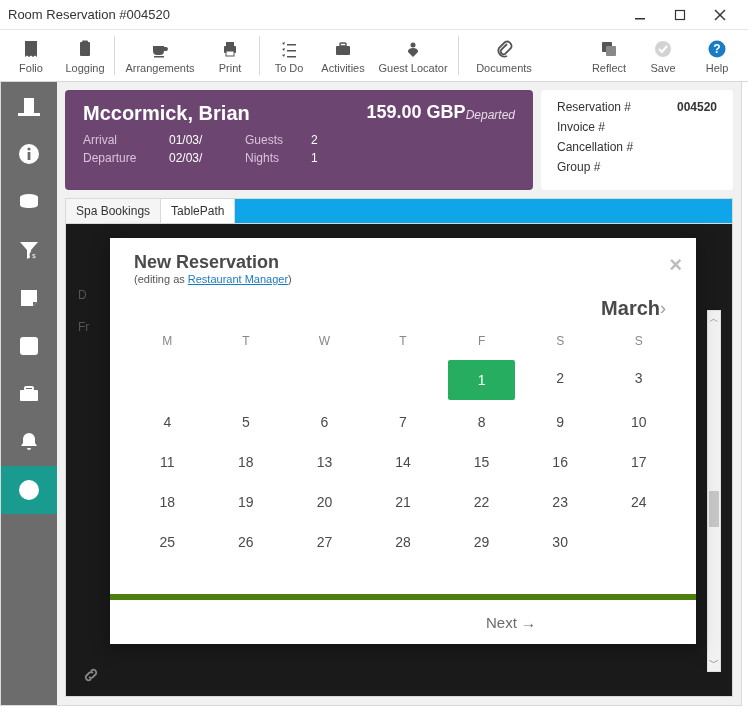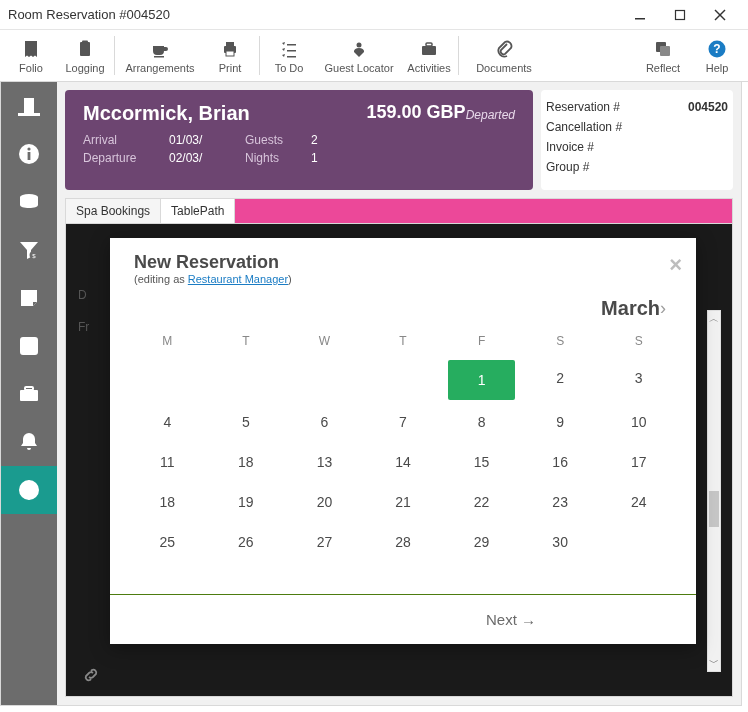--- a/index.html
+++ b/index.html
@@ -39,27 +39,27 @@
 .purple { flex: 1; background: #6d4571; color: #fff; border-radius: 4px; padding: 12px 18px 14px 18px; display:flex; }
 .purple .left { flex:1; }
 .purple h2 { font-size: 20px; font-weight: 700; margin-bottom: 8px; }
 .purple .row { display: flex; font-size: 12px; margin-bottom: 4px; gap: 6px; }
 .purple .row .k { width: 80px; color: #d8c5db; }
 .purple .row .v { width: 70px; }
 .purple .row .k2 { width: 60px; color: #d8c5db; }
 .purple .right { text-align: right; display:flex; flex-direction:row; justify-content:center; }
 .purple .right .amt { font-size: 18px; font-weight: 700; }
 .purple .right .stat { font-size: 12px; font-style: italic; color: #e8d9ea; margin-top: 6px; }
-.refbox { width: 192px; background: #fff; border-radius: 4px; padding: 10px 5px; font-size: 12px; }
+.refbox { width: 192px; background: #fff; border-radius: 4px; padding: 10px 16px; font-size: 12px; }
 .refbox .rrow { display:flex; justify-content:space-between; margin-bottom:6px; }
 .refbox .rrow .rk { color: #333; }
 .refbox .rrow .rv { font-weight: 700; }
 
 
-.tabs { margin: 8px 8px 0 8px; display:flex; background:#ec4899; border:1px solid #d9d9d9; border-bottom:none; }
+.tabs { margin: 8px 8px 0 8px; display:flex; background:#0ea5e9; border:1px solid #d9d9d9; border-bottom:none; }
 .tab { padding: 5px 10px; font-size: 12px; border-right:1px solid #d9d9d9; background:#f5f5f5; }
 .tab.active { background:#fff; font-weight:400; }
 
 
 .darkpanel { margin: 0 8px 8px 8px; flex:1; background: #1a1a1a; border:1px solid #d9d9d9; position:relative; }
 .bglabel { position:absolute; left:12px; top:64px; color:#555; font-size:12px; }
 .bglabel2 { position:absolute; left:12px; top:96px; color:#555; font-size:12px; }
 .linkico { position:absolute; left:16px; bottom:12px; color:#777; }
 
 
@@ -78,21 +78,21 @@
 .calhead { display:flex; align-items:center; padding: 4px 18px 8px 18px; }
 .calhead .month { flex:1; text-align:right; font-size:20px; font-weight:700; color:#4a4a4a; }
 .calhead .nav { width:18px; color:#9e9e9e; font-size:18px; }
 
 .calgrid { padding: 0 18px; }
 .dowrow, .wrow { display:grid; grid-template-columns: repeat(7, 1fr); text-align:center; }
 .dowrow .d { font-size:12px; color:#888; padding:6px 0 10px 0; }
 .wrow .c { height:40px; display:flex; align-items:center; justify-content:center; font-size:14px; color:#4a4a4a; }
 .wrow .c.sel { background:#26ad5f; color:#fff; border-radius:2px; margin:2px 6px; }
 
-.mfoot { position:absolute; left:0; right:0; bottom:0; height:50px; border-top:1px solid #4d7c0f; display:flex; align-items:center; justify-content:flex-end; padding:0 34px; color:#6b6b6b; font-size:15px; }
+.mfoot { position:absolute; left:0; right:0; bottom:0; height:50px; border-top:6px solid #4d7c0f; display:flex; align-items:center; justify-content:flex-end; padding:0 34px; color:#6b6b6b; font-size:15px; }
 .mfoot span { margin-left:auto; margin-right:auto; transform:translateX(108px); }
 
 svg { display:block; }
 </style>
 </head>
 <body>
 
 <div class="titlebar">
   <div class="title">Room Reservation #004520</div>
   <div class="winbtn">
@@ -154,56 +154,65 @@
   </div>
   <div class="tsep"></div>
   <div class="tbtn">
     <span class="ico">
         <svg width="20" height="20" viewBox="0 0 20 20" fill="#555">
           <path d="M3 4l2 2 1-3M8 5h9v1.5H8zM3 10l2 2 1-3M8 11h9v1.5H8zM3 16l2 2 1-3M8 17h9v1.5H8z"></path>
         </svg>
       </span>
     <span class="lbl">To Do</span>
   </div>
+  <div class="tbtn">
+    <span class="ico">
+        <svg width="20" height="20" viewBox="0 0 20 20">
+          <rect x="3" y="7" width="14" height="9" rx="1" fill="#555"></rect>
+          <rect x="7" y="4" width="6" height="3" rx="1" fill="none" stroke="#555" stroke-width="1.5"></rect>
+        </svg>
+      </span>
+    <span class="lbl">Activities</span>
+  </div>
   <div class="tbtn wide">
     <span class="ico">
         <svg width="20" height="20" viewBox="0 0 20 20" fill="#555">
           <circle cx="10" cy="6" r="2.5"></circle>
           <path d="M10 9c-3 0-5 1.5-5 3v1l5 5 5-5v-1c0-1.5-2-3-5-3z"></path>
         </svg>
       </span>
     <span class="lbl">Guest Locator</span>
   </div>
-  <div class="tbtn">
-    <span class="ico">
-        <svg width="20" height="20" viewBox="0 0 20 20">
-          <rect x="3" y="7" width="14" height="9" rx="1" fill="#555"></rect>
-          <rect x="7" y="4" width="6" height="3" rx="1" fill="none" stroke="#555" stroke-width="1.5"></rect>
-        </svg>
-      </span>
-    <span class="lbl">Activities</span>
-  </div>
   <div class="tsep"></div>
   <div class="tbtn wide">
     <span class="ico">
         <svg width="20" height="20" viewBox="0 0 20 20">
           <path fill="none" stroke="#555" stroke-width="1.8" d="M13 5l-6 6a3 3 0 004 4l6-6a4.5 4.5 0 00-6-6l-6 6a6 6 0 008 8"></path>
         </svg>
       </span>
     <span class="lbl">Documents</span>
   </div>
   <div class="spacer"></div>
   <div class="tbtn">
     <span class="ico">
         <svg width="20" height="20" viewBox="0 0 20 20" fill="#555">
           <rect x="3" y="3" width="10" height="10" rx="1"></rect>
           <rect x="7" y="7" width="10" height="10" rx="1" fill="#888"></rect>
         </svg>
       </span>
     <span class="lbl">Reflect</span>
+  </div>
+  <div class="tbtn save">
+    <span class="ico">
+        <svg width="20" height="20" viewBox="0 0 20 20">
+          <circle cx="10" cy="10" r="8" fill="#9e9e9e"></circle>
+          <path d="M6 10l3 3 5-6" fill="none" stroke="#fff" stroke-width="2"></path>
+        </svg>
+      </span>
+    <span class="lbl">Save</span>
   </div>
   <div class="tbtn">
     <span class="ico">
         <svg width="20" height="20" viewBox="0 0 20 20">
           <circle cx="10" cy="10" r="8.5" fill="#1a7cc4"></circle>
           <text x="10" y="14" text-anchor="middle" fill="#fff" font-size="12" font-weight="700">?</text>
         </svg>
       </span>
     <span class="lbl">Help</span>
   </div>
@@ -291,25 +300,25 @@
           <div class="amt">159.00 GBP</div>
           <div class="stat">Departed</div>
         </div>
       </div>
       <div class="refbox">
         <div class="rrow">
             <span class="rk">Reservation #</span>
             <span class="rv">004520</span>
           </div>
         <div class="rrow">
+            <span class="rk">Invoice #</span>
+            <span class="rv"></span>
+          </div>
+        <div class="rrow">
             <span class="rk">Cancellation #</span>
-            <span class="rv"></span>
-          </div>
-        <div class="rrow">
-            <span class="rk">Invoice #</span>
             <span class="rv"></span>
           </div>
         <div class="rrow">
             <span class="rk">Group #</span>
             <span class="rv"></span>
           </div>
       </div>
     </div>
 
     <div class="tabs">

